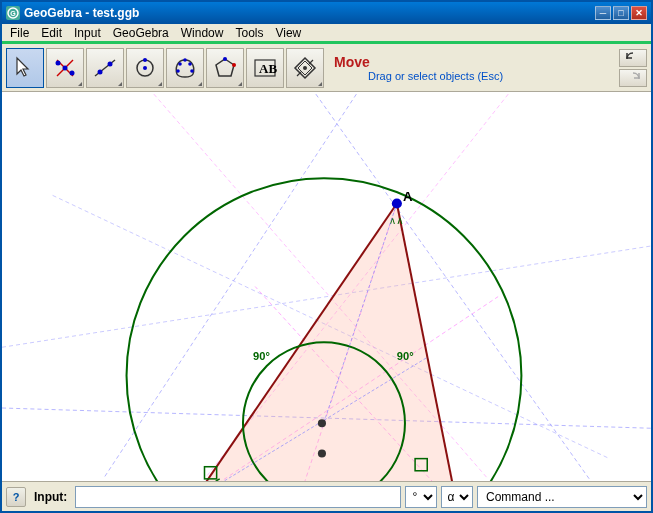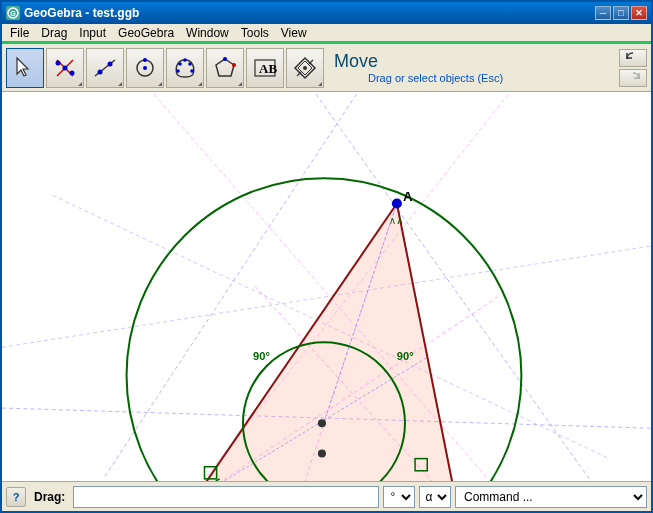--- a/index.html
+++ b/index.html
@@ -25,36 +25,36 @@
     .menu-item { padding: 2px 6px; font-size: 12px; cursor: pointer; color: #000; }
 
     
     .toolbar { background: #ece9d8; height: 48px; display: flex; align-items: center; padding: 2px 4px; border-bottom: 1px solid #aca899; flex-shrink: 0; gap: 2px; }
     .tool-btn { width: 38px; height: 40px; border: 1px solid #aca899; background: linear-gradient(to bottom, #f5f5f0, #ddd9cc); display: flex; align-items: center; justify-content: center; cursor: pointer; position: relative; flex-shrink: 0; }
     .tool-btn.active { background: linear-gradient(to bottom, #c8d8f0, #b0c8e8); border-color: #0054a6; }
     .tool-btn svg { width: 24px; height: 24px; }
 
     
     .tool-info { flex: 1; padding: 4px 8px; display: flex; flex-direction: column; justify-content: center; }
-    .tool-name { font-size: 18px; font-weight: normal; color: #0c4a6e; }
+    .tool-name { font-size: 14px; font-weight: bold; color: #b91c1c; }
     .tool-desc { font-size: 11px; color: #0050c8; margin-left: 34px; }
     .undo-area { display: flex; flex-direction: column; gap: 2px; margin-left: 4px; }
     .undo-btn { width: 28px; height: 18px; border: 1px solid #aca899; background: linear-gradient(to bottom, #f5f5f0, #ddd9cc); display: flex; align-items: center; justify-content: center; cursor: pointer; font-size: 14px; }
 
     
     .canvas-area { flex: 1; background: white; position: relative; overflow: hidden; }
 
     
     .statusbar { height: 30px; background: #ece9d8; border-top: 1px solid #aca899; display: flex; align-items: center; padding: 0 4px; gap: 4px; flex-shrink: 0; }
     .help-btn { width: 20px; height: 20px; border: 1px solid #aca899; background: linear-gradient(to bottom, #f0f0e8, #d8d4c8); border-radius: 2px; display: flex; align-items: center; justify-content: center; font-size: 11px; font-weight: bold; cursor: pointer; color: #0054a6; }
     .input-label { font-size: 12px; font-weight: bold; padding: 0 4px; }
     .input-field { flex: 1; height: 22px; border: 1px solid #7f9db9; background: white; font-size: 12px; padding: 0 4px; }
     .degree-select { width: 32px; height: 22px; border: 1px solid #7f9db9; background: white; font-size: 12px; text-align: center; }
     .alpha-select { width: 32px; height: 22px; border: 1px solid #7f9db9; background: white; font-size: 12px; text-align: center; }
-    .command-select { width: 192px; height: 22px; border: 1px solid #7f9db9; background: white; font-size: 12px; padding: 0 4px; }
+    .command-select { width: 170px; height: 22px; border: 1px solid #7f9db9; background: white; font-size: 12px; padding: 0 4px; }
 
     
     .canvas-svg { position: absolute; top: 0; left: 0; width: 100%; height: 100%; }
 
     
     .tool-arrow { position: absolute; bottom: 1px; right: 1px; width: 0; height: 0; border-left: 4px solid transparent; border-bottom: 4px solid #666; }
   </style>
 </head>
 <body>
 
@@ -72,21 +72,21 @@
     </div>
     <div class="titlebar-buttons">
       <div class="tb-btn">─</div>
       <div class="tb-btn">□</div>
       <div class="tb-btn close">✕</div>
     </div>
   </div>
 
   <div class="menubar">
     <span class="menu-item">File</span>
-    <span class="menu-item">Drag</span>
+    <span class="menu-item">Edit</span>
     <span class="menu-item">Input</span>
     <span class="menu-item">GeoGebra</span>
     <span class="menu-item">Window</span>
     <span class="menu-item">Tools</span>
     <span class="menu-item">View</span>
   </div>
 
   <div class="toolbar">
 
     <div class="tool-btn active">
@@ -239,21 +239,21 @@
       <circle cx="190" cy="400" r="5" fill="#0000cc"></circle>
       <text x="174" y="400" font-size="13" fill="#000" font-weight="bold">B</text>
 
       <circle cx="450" cy="410" r="5" fill="#0000cc"></circle>
       <text x="457" y="410" font-size="13" fill="#000" font-weight="bold">C</text>
     </svg>
   </div>
 
   <div class="statusbar">
     <div class="help-btn">?</div>
-    <span class="input-label">Drag:</span>
+    <span class="input-label">Input:</span>
     <input class="input-field" type="text" value="" style="">
     <select class="degree-select">
       <option>°</option>
     </select>
     <select class="alpha-select">
       <option>α</option>
     </select>
     <select class="command-select">
       <option>Command ...</option>
     </select>

